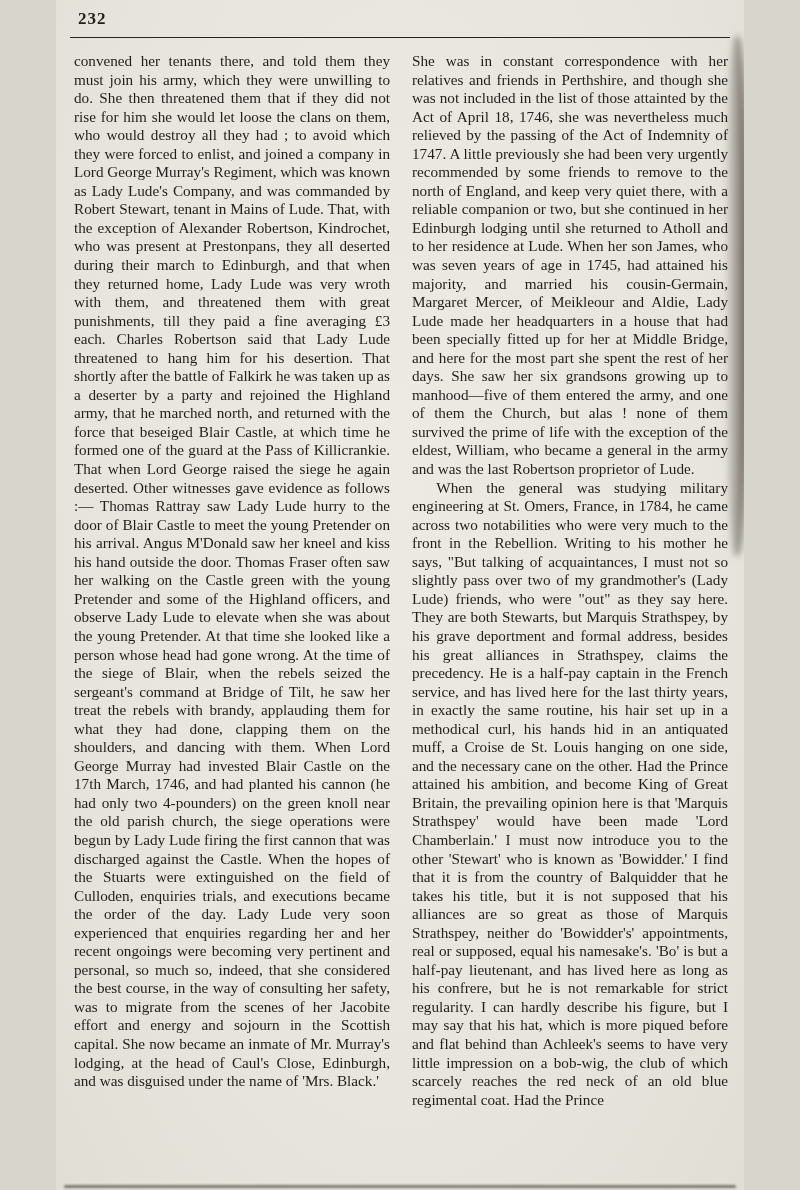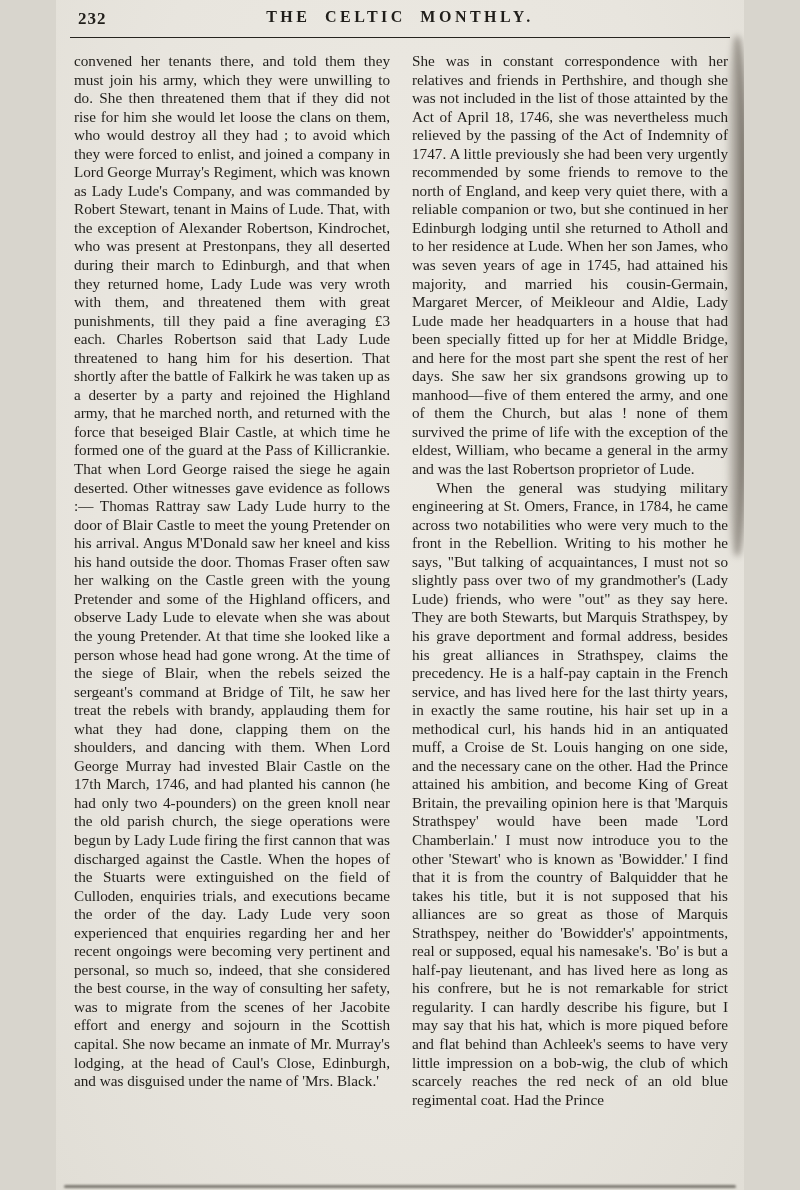--- a/index.html
+++ b/index.html
@@ -86,21 +86,20 @@
     pointer-events: none;
   }
 </style>
 </head>
 <body>
 
 <div class="page" style="color: rgb(32, 30, 26);">
 
   <header class="masthead">
     <span class="pagenum">232</span>
-    <h1 class="title">THE CELTIC MONTHLY.</h1>
   </header>
 
   <div class="rule"></div>
 
   <main class="columns">
     <section class="col">
         <p><span>convened her tenants there, and told them they must join his army, which they were unwilling to do.  She then threatened them that if they did not rise for him she would let loose the clans on them, who would destroy all they had ; to avoid which they were forced to enlist, and joined a company in Lord George Murray's Regiment, which was known as Lady Lude's Company, and was commanded by Robert Stewart, tenant in Mains of Lude.  That, with the exception of Alexander Robertson, Kindrochet, who was present at Prestonpans, they all deserted during their march to Edinburgh, and that when they returned home, Lady Lude was very wroth with them, and threatened them with great punishments, till they paid a fine averaging £3 each.  Charles Robertson said that Lady Lude threatened to hang him for his desertion.  That shortly after the battle of Falkirk he was taken up as a deserter by a party and rejoined the Highland army, that he marched north, and returned with the force that beseiged Blair Castle, at which time he formed one of the guard at the Pass of Killicrankie.  That when Lord George raised the siege he again deserted.  Other witnesses gave evidence as follows :— Thomas Rattray saw Lady Lude hurry to the door of Blair Castle to meet the young Pretender on his arrival.  Angus M'Donald saw her kneel and kiss his hand outside the door.  Thomas Fraser often saw her walking on the Castle green with the young Pretender and some of the Highland officers, and observe Lady Lude to elevate when she was about the young Pretender.  At that time she looked like a person whose head had gone wrong.  At the time of the siege of Blair, when the rebels seized the sergeant's command at Bridge of Tilt, he saw her treat the rebels with brandy, applauding them for what they had done, clapping them on the shoulders, and dancing with them.  When Lord George Murray had invested Blair Castle on the 17th March, 1746, and had planted his cannon (he had only two 4-pounders) on the green knoll near the old parish church, the siege operations were begun by Lady Lude firing the first cannon that was discharged against the Castle.  When the hopes of the Stuarts were extinguished on the field of Culloden, enquiries trials, and executions became the order of the day.  Lady Lude very soon experienced that enquiries regarding her and her recent ongoings were becoming very pertinent and personal, so much so, indeed, that she considered the best course, in the way of consulting her safety, was to migrate from the scenes of her Jacobite effort and energy and sojourn in the Scottish capital.  She now became an inmate of Mr. Murray's lodging, at the head of Caul's Close, Edinburgh, and was disguised under the name of 'Mrs. Black.'</span></p>
       </section>
     <section class="col">
         <p><span>She was in constant correspondence with her relatives and friends in Perthshire, and though she was not included in the list of those attainted by the Act of April 18, 1746, she was nevertheless much relieved by the passing of the Act of Indemnity of 1747.  A little previously she had been very urgently recommended by some friends to remove to the north of England, and keep very quiet there, with a reliable companion or two, but she continued in her Edinburgh lodging until she returned to Atholl and to her residence at Lude.  When her son James, who was seven years of age in 1745, had attained his majority, and married his cousin-Germain, Margaret Mercer, of Meikleour and Aldie, Lady Lude made her headquarters in a house that had been specially fitted up for her at Middle Bridge, and here for the most part she spent the rest of her days.  She saw her six grandsons growing up to manhood—five of them entered the army, and one of them the Church, but alas ! none of them survived the prime of life with the exception of the eldest, William, who became a general in the army and was the last Robertson proprietor of Lude.</span></p>

